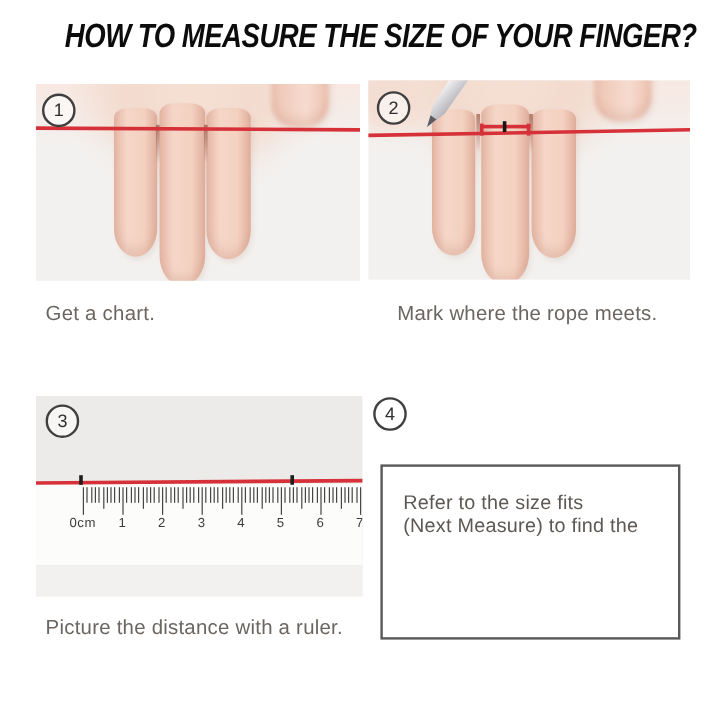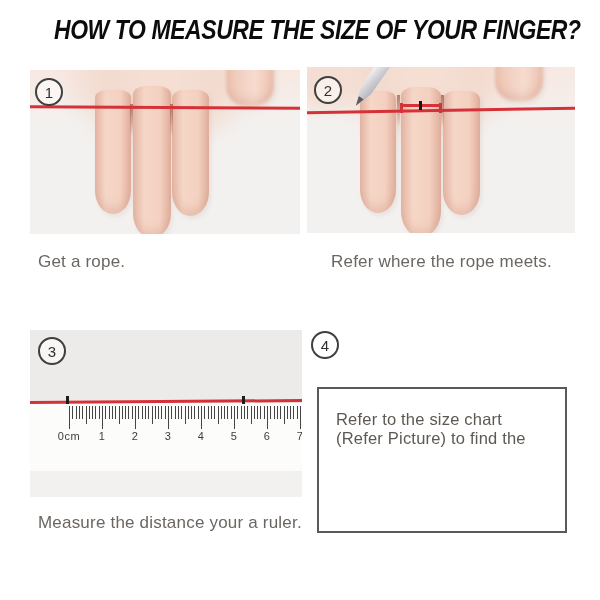--- a/index.html
+++ b/index.html
@@ -115,21 +115,21 @@
     <div class="finger f1a"></div>
     <div class="finger f1b"></div>
     <div class="finger f1c"></div>
     <div class="gapmark g1a"></div>
     <div class="gapmark g1b"></div>
     <div class="rope"></div>
     <div class="badge b1">
       <span>1</span>
     </div>
   </div>
-  <div class="caption cap1">Get a rope.</div>
+  <div class="caption cap1">Get a chart.</div>
 
   <div class="photo" id="photo2">
     <div class="ph-tint"></div>
     <div class="palm-blur"></div>
     <div class="corner-blob"></div>
     <div class="finger partial f2d"></div>
     <div class="finger f2a"></div>
     <div class="finger f2b"></div>
     <div class="finger f2c"></div>
     <div class="gapmark g2a"></div>
@@ -138,21 +138,21 @@
     <div class="wrap-band"></div>
     <div class="wrap-edge we-l"></div>
     <div class="wrap-edge we-r"></div>
     <div class="mark-tick"></div>
     <div class="pen"></div>
     <div class="badge b2">
       <span>2</span>
     </div>
   </div>
   <div class="caption cap2">
-    <div>Refer where the rope meets.</div>
+    <div>Mark where the rope meets.</div>
   </div>
 
   <div class="photo" id="photo3">
     <div class="ruler-white"></div>
     <div class="ruler-lower"></div>
     <div>
         <div class="tick cm" style="left: 39px;"></div>
         <div class="tick mm" style="left: 42.3px;"></div>
         <div class="tick mm" style="left: 45.6px;"></div>
         <div class="tick mm" style="left: 48.9px;"></div>
@@ -232,23 +232,23 @@
         <span class="rlabel" style="left: 237px;">6</span>
         <span class="rlabel" style="left: 270px;">7</span>
       </div>
     <div class="rope"></div>
     <div class="rmark rm-a"></div>
     <div class="rmark rm-b"></div>
     <div class="badge b3">
       <span>3</span>
     </div>
   </div>
-  <div class="caption cap3">Measure the distance your a ruler.</div>
+  <div class="caption cap3">Picture the distance with a ruler.</div>
 
   <div class="badge b4">
     <span>4</span>
   </div>
   <div class="refer-box">
-    <div class="box-line">Refer to the size chart</div>
-    <div class="box-line">(Refer Picture) to find the</div>
+    <div class="box-line">Refer to the size fits</div>
+    <div class="box-line">(Next Measure) to find the</div>
   </div>
 
 </div>
 
 </body></html>

